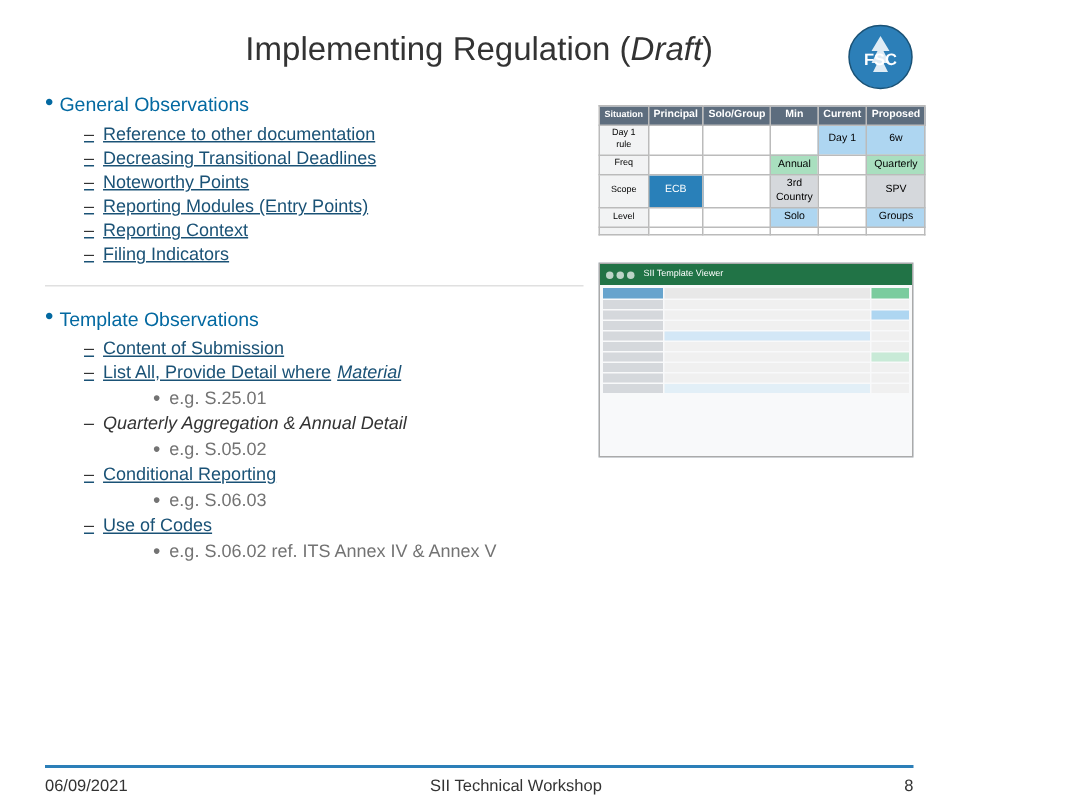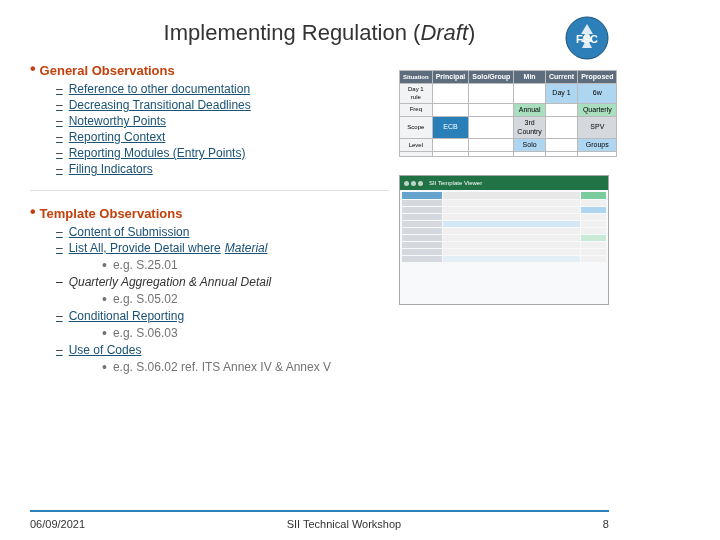--- a/index.html
+++ b/index.html
@@ -63,24 +63,24 @@
       flex-direction: column;
       gap: 10px;
     }
 
     .bullet-section {
       margin-bottom: 8px;
     }
 
     .bullet-main {
       font-size: 13px;
-      font-weight: bold;
-      color: #c2410c;
-      display: flex;
-      align-items: flex-end;
+      font-weight: normal;
+      color: #0369a1;
+      display: flex;
+      align-items: center;
       gap: 4px;
       margin-bottom: 4px;
     }
 
     .bullet-main::before {
       content: "•";
       font-size: 16px;
     }
 
     .sub-list {
@@ -268,22 +268,22 @@
     <div class="left-column">
 
       <div class="bullet-section">
         <div class="bullet-main">
           <span>General Observations</span>
         </div>
         <div class="sub-list">
           <span class="sub-item">Reference to other documentation</span>
           <span class="sub-item">Decreasing Transitional Deadlines</span>
           <span class="sub-item">Noteworthy Points</span>
+          <span class="sub-item">Reporting Modules (Entry Points)</span>
           <span class="sub-item">Reporting Context</span>
-          <span class="sub-item">Reporting Modules (Entry Points)</span>
           <span class="sub-item">Filing Indicators</span>
         </div>
       </div>
 
       <hr class="divider">
 
       <div class="bullet-section template-section">
         <div class="bullet-main">
           <span>Template Observations</span>
         </div>

